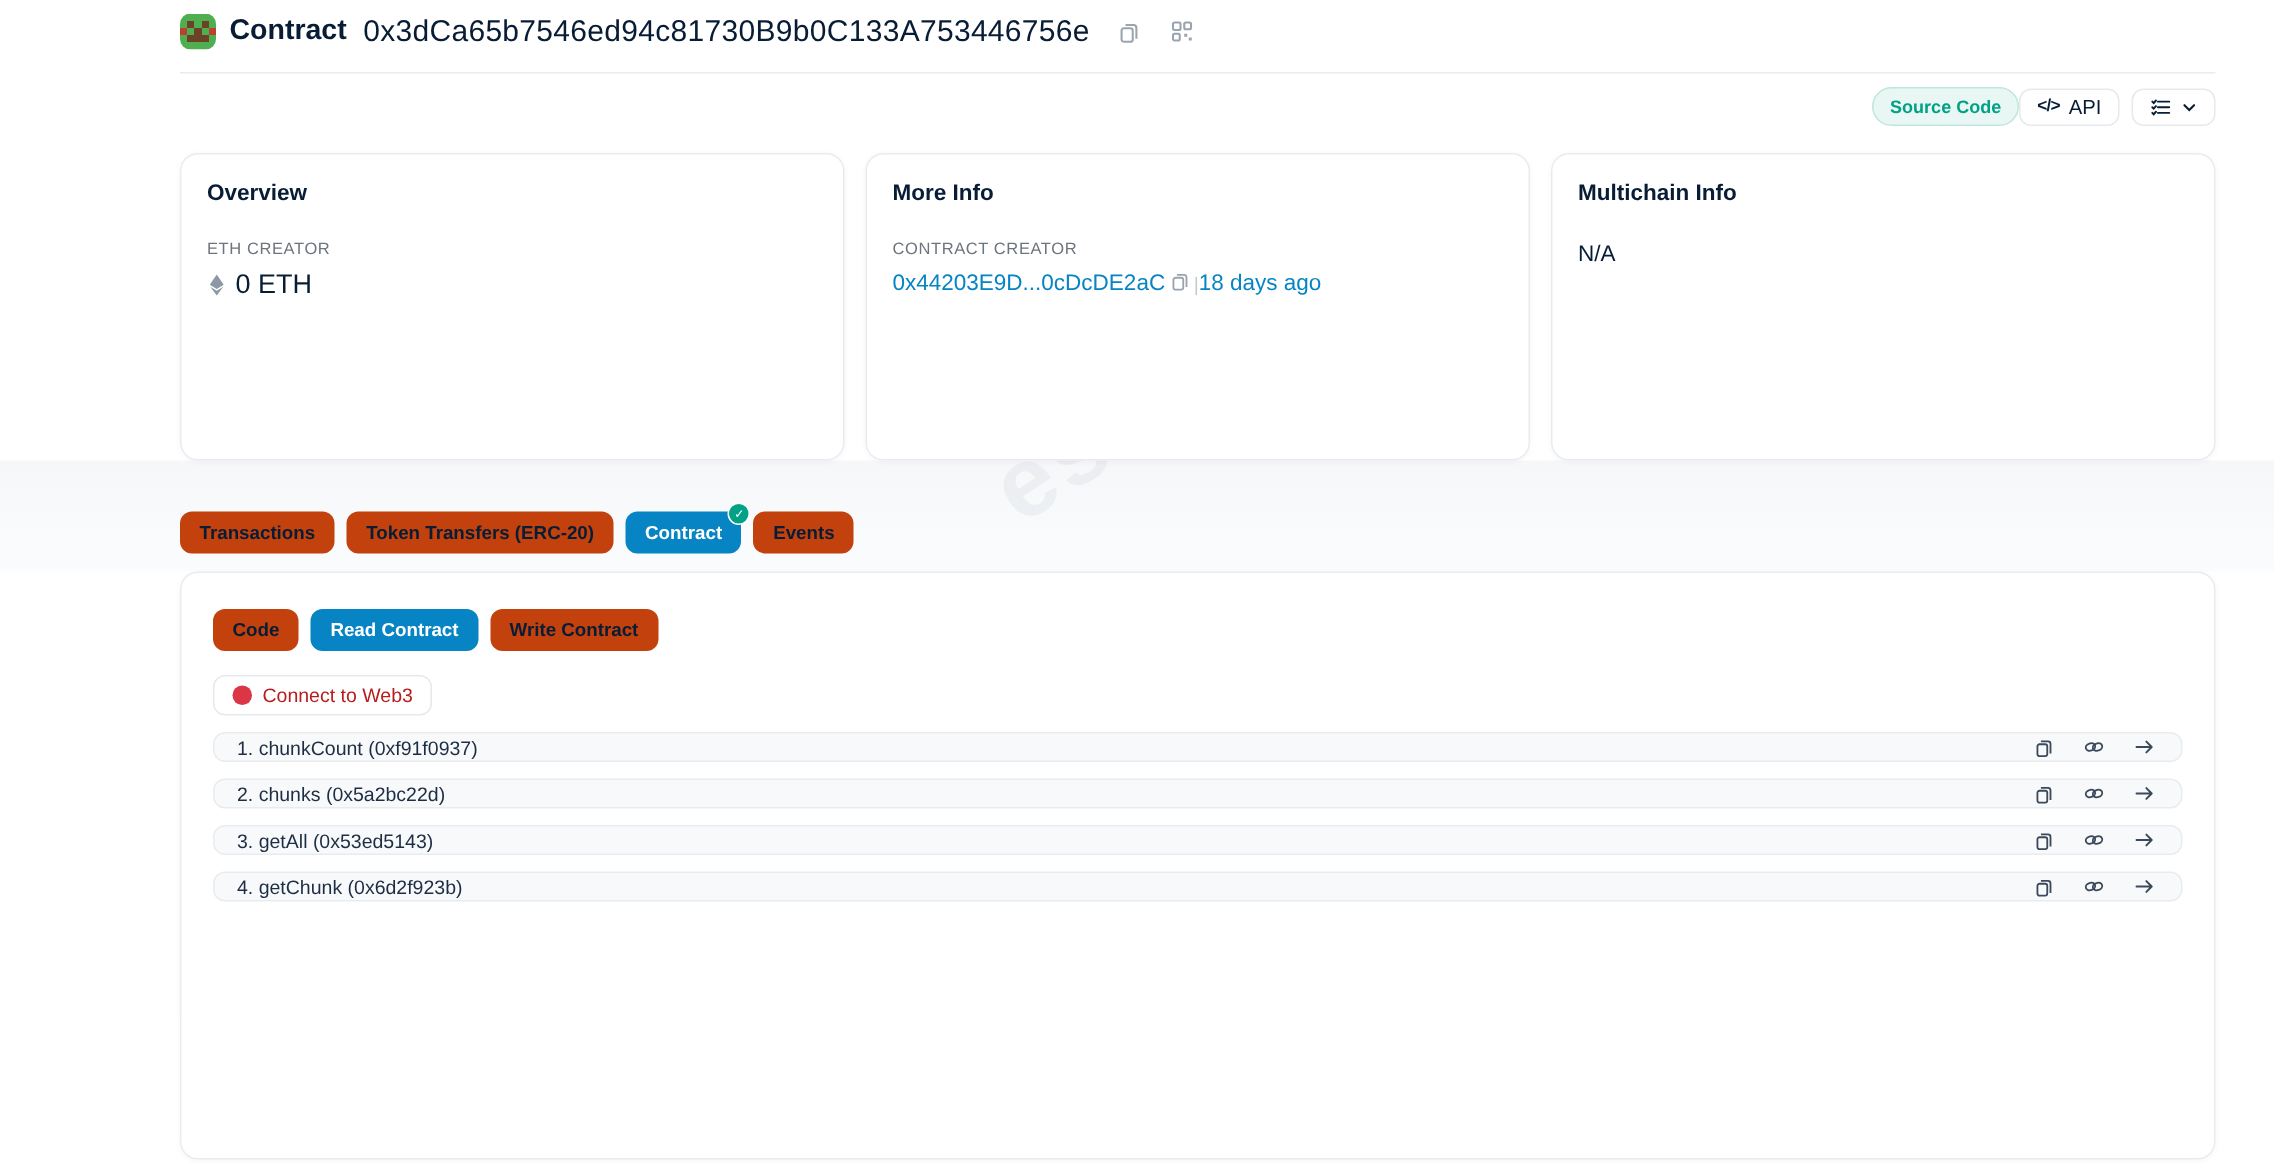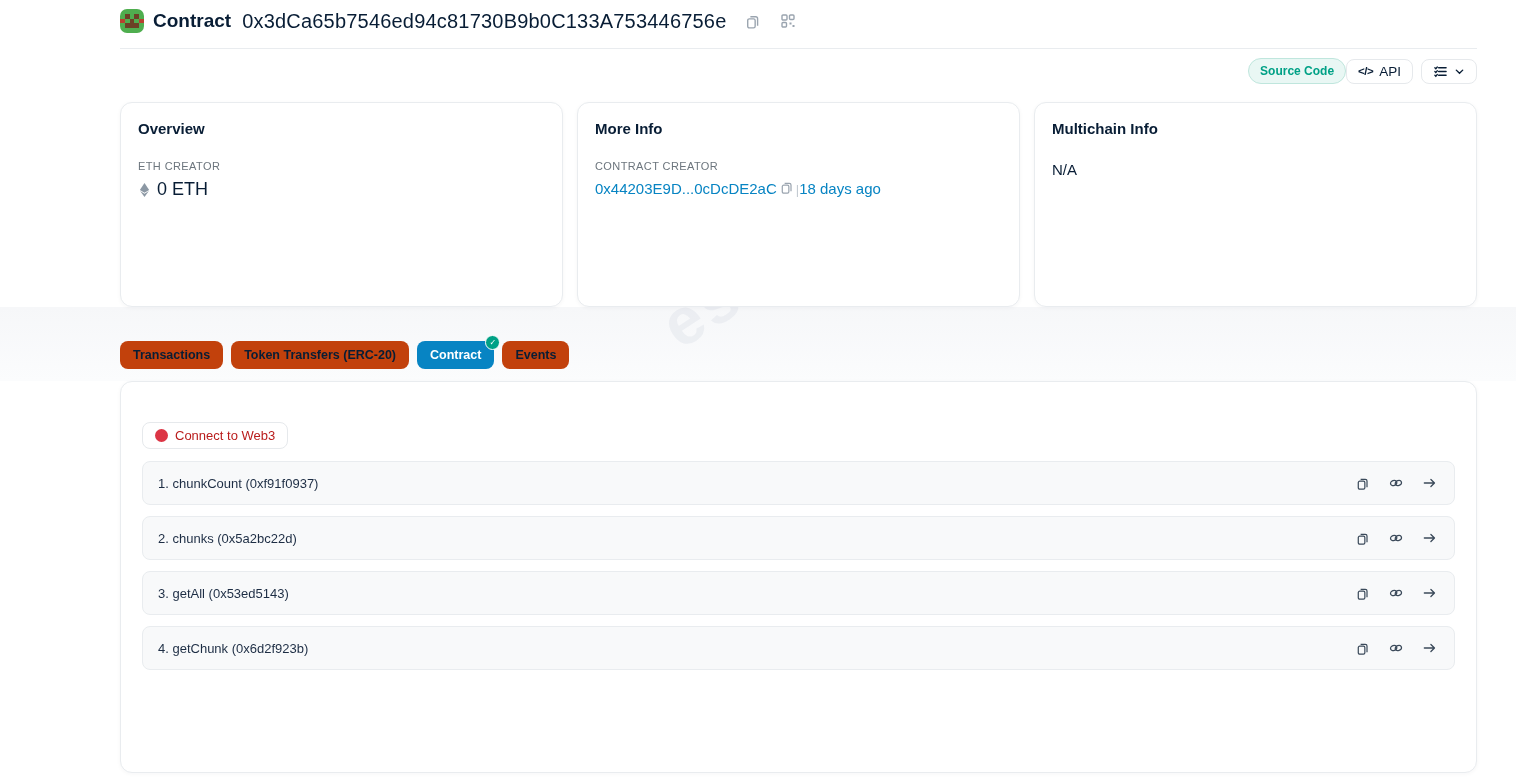--- a/index.html
+++ b/index.html
@@ -61,21 +61,21 @@
   .connect-btn { margin-top:16px; display:inline-flex; align-items:center; gap:7px; background:#fff;
     border:1px solid #e6e9ec; border-radius:8px; padding:5px 12px; font-size:13px; color:#b91c1c;
     cursor:pointer; font-family:inherit; }
   .dot { width:13px; height:13px; border-radius:50%; background:#dc3545; }
   .section-row { display:flex; align-items:center; justify-content:space-between; margin-top:20px; }
   .section-left { display:flex; align-items:center; gap:8px; color:#44536a; font-size:13.5px; }
   .section-links { display:flex; gap:10px; font-size:13px; }
   .section-links a { color:#74aedd; text-decoration:none; cursor:pointer; }
 
   .fn-row { display:flex; align-items:center; justify-content:space-between; margin-top:11px;
-    height:44px; background:#f8f9fa; border:1px solid #e9ecef; border-radius:8px; padding:0 15px;
+    height:20px; background:#f8f9fa; border:1px solid #e9ecef; border-radius:8px; padding:0 15px;
     cursor:pointer; }
   .fn-row:first-of-type { margin-top:12px; }
   .fn-label { font-size:13px; color:#1d2d44; }
   .fn-icons { display:flex; align-items:center; gap:14px; }
   .fn-icons .icon-btn { margin-left:0; color:#3b4a5a; }
 </style>
 </head>
 <body>
 
 <div class="band"></div>
@@ -172,20 +172,25 @@
     <button class="pill">Transactions</button>
     <button class="pill">Token Transfers (ERC-20)</button>
     <button class="pill active">
       <span>Contract</span>
       <span class="check-badge">✓</span>
     </button>
     <button class="pill">Events</button>
   </div>
 
   <div class="panel">
+    <div class="subtabs">
+      <button class="pill">Code</button>
+      <button class="pill active">Read Contract</button>
+      <button class="pill">Write Contract</button>
+    </div>
 
     <button class="connect-btn">
       <span class="dot"></span>
       <span>Connect to Web3</span>
     </button>
 
 
     
     <div class="fn-row">
       <span class="fn-label">1. chunkCount (0xf91f0937)</span>

